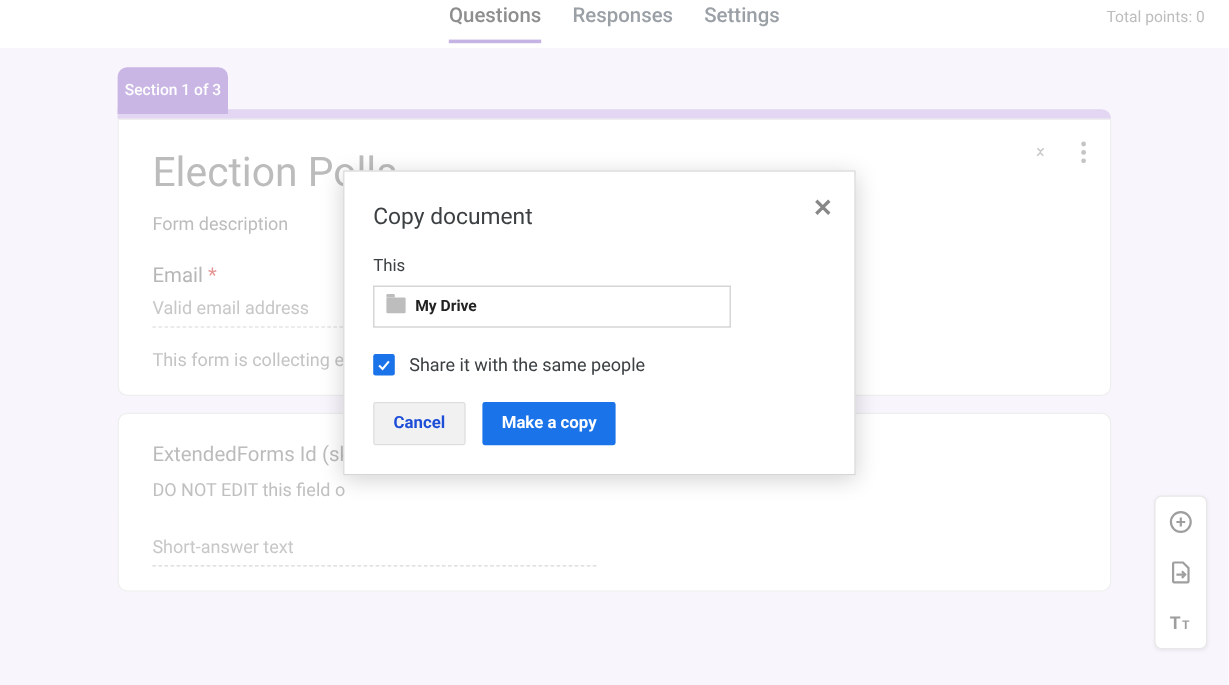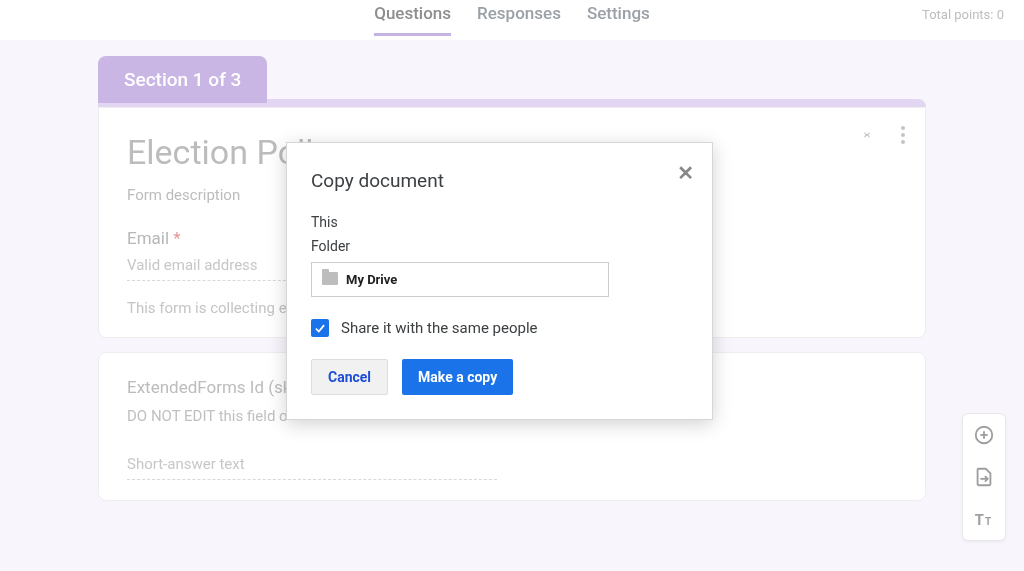--- a/index.html
+++ b/index.html
@@ -8,21 +8,21 @@
     .top-tabs { display: flex; justify-content: center; align-items: center; height: 40px; position: relative; border-bottom: 1px solid transparent; }
     .top-tabs .tabs-center { display: flex; gap: 26px; }
     .top-tabs .tab { color: #9aa0a6; font-size: 17px; font-weight: 500; padding: 0 0 10px 0; cursor: pointer; }
     .top-tabs .tab.active { color: #8e8e8e; border-bottom: 3px solid #c5b4e3; }
     .top-tabs .points { position: absolute; right: 20px; top: 7px; font-size: 13px; color: #bdbdbd; }
     
     .main-wrap { background: #f8f6fc; width: 100%; height: calc(100% - 40px); padding-top: 16px; position: relative; }
     
     .form-container { width: 828px; margin: 0 auto; }
     
-    .section-tab { display: inline-block; background: #c9b6e4; color: #fff; font-size: 19px; font-weight: 500; padding: 12px 26px; border-radius: 8px 8px 0 0; }
+    .section-tab { display: inline-block; background: #c9b6e4; color: #fff; font-size: 13px; font-weight: 500; padding: 12px 6px; border-radius: 8px 8px 0 0; }
     
     .section-bar { height: 8px; background: #e2d6f3; border-radius: 0 8px 0 0; margin-top: -4px; }
     
     .card { background: #fff; border-radius: 0 0 8px 8px; padding: 24px 28px 20px 28px; position: relative; margin-bottom: 14px; border: 1px solid #eee; }
     .card-second { border-radius: 8px; }
     
     .form-title { font-size: 34px; color: #bcbcbc; font-weight: 400; margin-bottom: 14px; }
     .form-desc { color: #bcbcbc; font-size: 15px; margin-bottom: 24px; }
     .email-label { font-size: 17px; color: #b7b7b7; margin-bottom: 8px; }
     .email-label .req { color: #e59797; }
@@ -129,21 +129,20 @@
   </div>
 </div>
 
 <div class="overlay">
   <div class="modal">
     <div class="close">✕</div>
     <div class="modal-title">Copy document</div>
     
     <div class="field-label">This</div>
     
-    <div class="field-label">Folder</div>
     <div class="folder-box">
       <div class="folder-icon"></div>
       <span>My Drive</span>
     </div>
     
     <div class="checkbox-row">
       <div class="checkbox">
         <svg viewBox="0 0 24 24" fill="none" stroke="#fff" stroke-width="3">
             <polyline points="5 13 10 18 19 7"></polyline>
           </svg>

